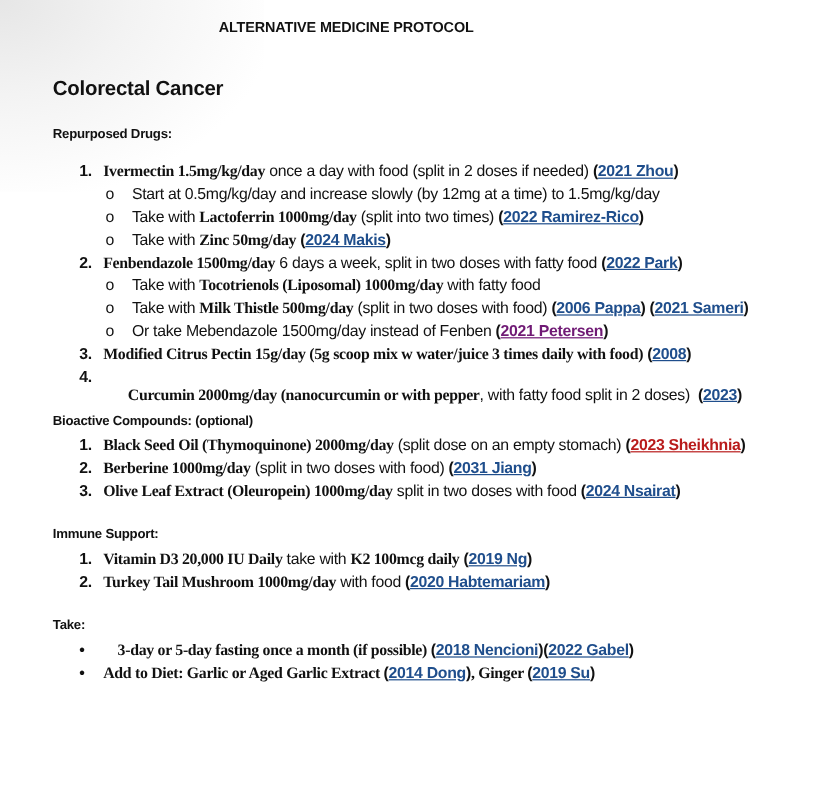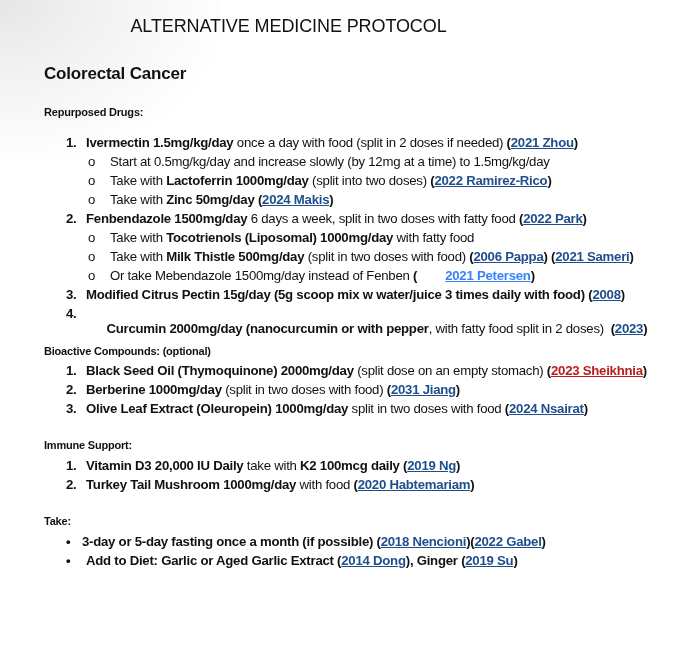--- a/index.html
+++ b/index.html
@@ -10,35 +10,35 @@
     color:#111111;
   }
   .shade {
     position:absolute; left:0; top:0; width:220px; height:160px;
     background:radial-gradient(ellipse at 0% 0%, #e6e6e6 0%, #f3f3f3 35%, rgba(255,255,255,0) 75%);
     pointer-events:none;
   }
   .page { position:absolute; left:0; top:0; width:680px; height:654px; }
   .title {
     position:absolute; left:0; width:577px; top:16px; text-align:center;
-    font-weight:normal; font-size:18px; letter-spacing:-0.1px;
+    font-weight:bold; font-size:12px; letter-spacing:-0.1px;
   }
   .subtitle {
     position:absolute; left:44px; top:64px;
     font-size:17px; font-weight:bold; letter-spacing:-0.2px;
   }
   .section-h {
     position:absolute; left:44px; font-size:11px; font-weight:bold; letter-spacing:-0.2px;
   }
   .line {
     position:absolute; font-size:13.2px; white-space:nowrap; letter-spacing:-0.25px;
   }
   .num { position:absolute; font-weight:bold; }
   .mark { position:absolute; }
-  b { font-weight:bold; }
+  b { font-weight:bold;font-family:Liberation Serif, serif; }
   a.ref {
     color:#1f4e8c; text-decoration:underline; font-weight:bold;
   }
   .p { font-weight:bold; }
 </style>
 </head>
 <body>
 
 <div class="shade"></div>
 
@@ -55,21 +55,21 @@
       <b>Ivermectin 1.5mg/kg/day</b><span> once a day with food (split in 2 doses if needed) </span><span class="p">(</span><a class="ref" style="color: rgb(31, 78, 140);">2021 Zhou</a><span class="p">)</span>
     </span>
   </div>
   <div class="line" style="top:154px; left:88px">
     <span class="mark" style="left:0">o</span>
     <span style="position:absolute; left:22px">Start at 0.5mg/kg/day and increase slowly (by 12mg at a time) to 1.5mg/kg/day</span>
   </div>
   <div class="line" style="top:173px; left:88px">
     <span class="mark" style="left:0">o</span>
     <span style="position:absolute; left:22px; white-space:nowrap">
-      <span>Take with </span><b>Lactoferrin 1000mg/day</b><span> (split into two doses) </span><span class="p">(</span><a class="ref" style="color: rgb(31, 78, 140);">2022 Ramirez-Rico</a><span class="p">)</span>
+      <span>Take with </span><b>Lactoferrin 1000mg/day</b><span> (split into two times) </span><span class="p">(</span><a class="ref" style="color: rgb(31, 78, 140);">2022 Ramirez-Rico</a><span class="p">)</span>
     </span>
   </div>
   <div class="line" style="top:192px; left:88px">
     <span class="mark" style="left:0">o</span>
     <span style="position:absolute; left:22px; white-space:nowrap">
       <span>Take with </span><b>Zinc 50mg/day</b><span> </span><span class="p">(</span><a class="ref" style="color: rgb(31, 78, 140);">2024 Makis</a><span class="p">)</span>
     </span>
   </div>
 
   <div class="line" style="top:211px; left:66px">
@@ -86,21 +86,21 @@
   </div>
   <div class="line" style="top:249px; left:88px">
     <span class="mark" style="left:0">o</span>
     <span style="position:absolute; left:22px; white-space:nowrap">
       <span>Take with </span><b>Milk Thistle 500mg/day</b><span> (split in two doses with food) </span><span class="p">(</span><a class="ref" style="color: rgb(31, 78, 140);">2006 Pappa</a><span class="p">) (</span><a class="ref" style="color: rgb(31, 78, 140); margin-top: 36px;">2021 Sameri</a><span class="p">)</span>
     </span>
   </div>
   <div class="line" style="top:268px; left:88px">
     <span class="mark" style="left:0">o</span>
     <span style="position:absolute; left:22px; white-space:nowrap">
-      <span>Or take Mebendazole 1500mg/day instead of Fenben </span><span class="p">(</span><a class="ref" style="color: #3b82f6; padding-left: 28px;">2021 Petersen</a><span class="p">)</span>
+      <span>Or take Mebendazole 1500mg/day instead of Fenben </span><span class="p">(</span><a class="ref" style="color: #701a75;">2021 Petersen</a><span class="p">)</span>
     </span>
   </div>
 
   <div class="line" style="top:287px; left:66px">
     <span class="num" style="left:0">3.</span>
     <span style="position:absolute; left:20px; white-space:nowrap">
       <b>Modified Citrus Pectin 15g/day (5g scoop mix w water/juice 3 times daily with food)</b><span> </span><span class="p">(</span><a class="ref" style="color: rgb(31, 78, 140); text-align: center;">2008</a><span class="p">)</span>
     </span>
   </div>
   <div class="line" style="top:306px; left:66px">
@@ -140,21 +140,21 @@
   <div class="line" style="top:477px; left:66px">
     <span class="num" style="left:0">2.</span>
     <span style="position:absolute; left:20px; white-space:nowrap">
       <b>Turkey Tail Mushroom 1000mg/day</b><span> with food </span><span class="p">(</span><a class="ref" style="color: rgb(31, 78, 140);">2020 Habtemariam</a><span class="p">)</span>
     </span>
   </div>
 
   <div class="section-h" style="top:515px">Take:</div>
   <div class="line" style="top:534px; left:66px">
     <span class="mark" style="left:0; font-weight:bold">•</span>
-    <span style="position:absolute; left:16px; white-space:nowrap">
+    <span style="position:absolute; left:32px; white-space:nowrap">
       <b>3-day or 5-day fasting once a month (if possible) </b><span class="p">(</span><a class="ref" style="color: rgb(31, 78, 140);">2018 Nencioni</a><span class="p">)(</span><a class="ref" style="color: rgb(31, 78, 140);">2022 Gabel</a><span class="p">)</span>
     </span>
   </div>
   <div class="line" style="top:553px; left:66px">
     <span class="mark" style="left:0; font-weight:bold">•</span>
     <span style="position:absolute; left:20px; white-space:nowrap">
       <b>Add to Diet: Garlic or Aged Garlic Extract </b><span class="p">(</span><a class="ref" style="color: rgb(31, 78, 140);">2014 Dong</a><span class="p">)</span><b>, Ginger </b><span class="p">(</span><a class="ref" style="color: rgb(31, 78, 140);">2019 Su</a><span class="p">)</span>
     </span>
   </div>
 

